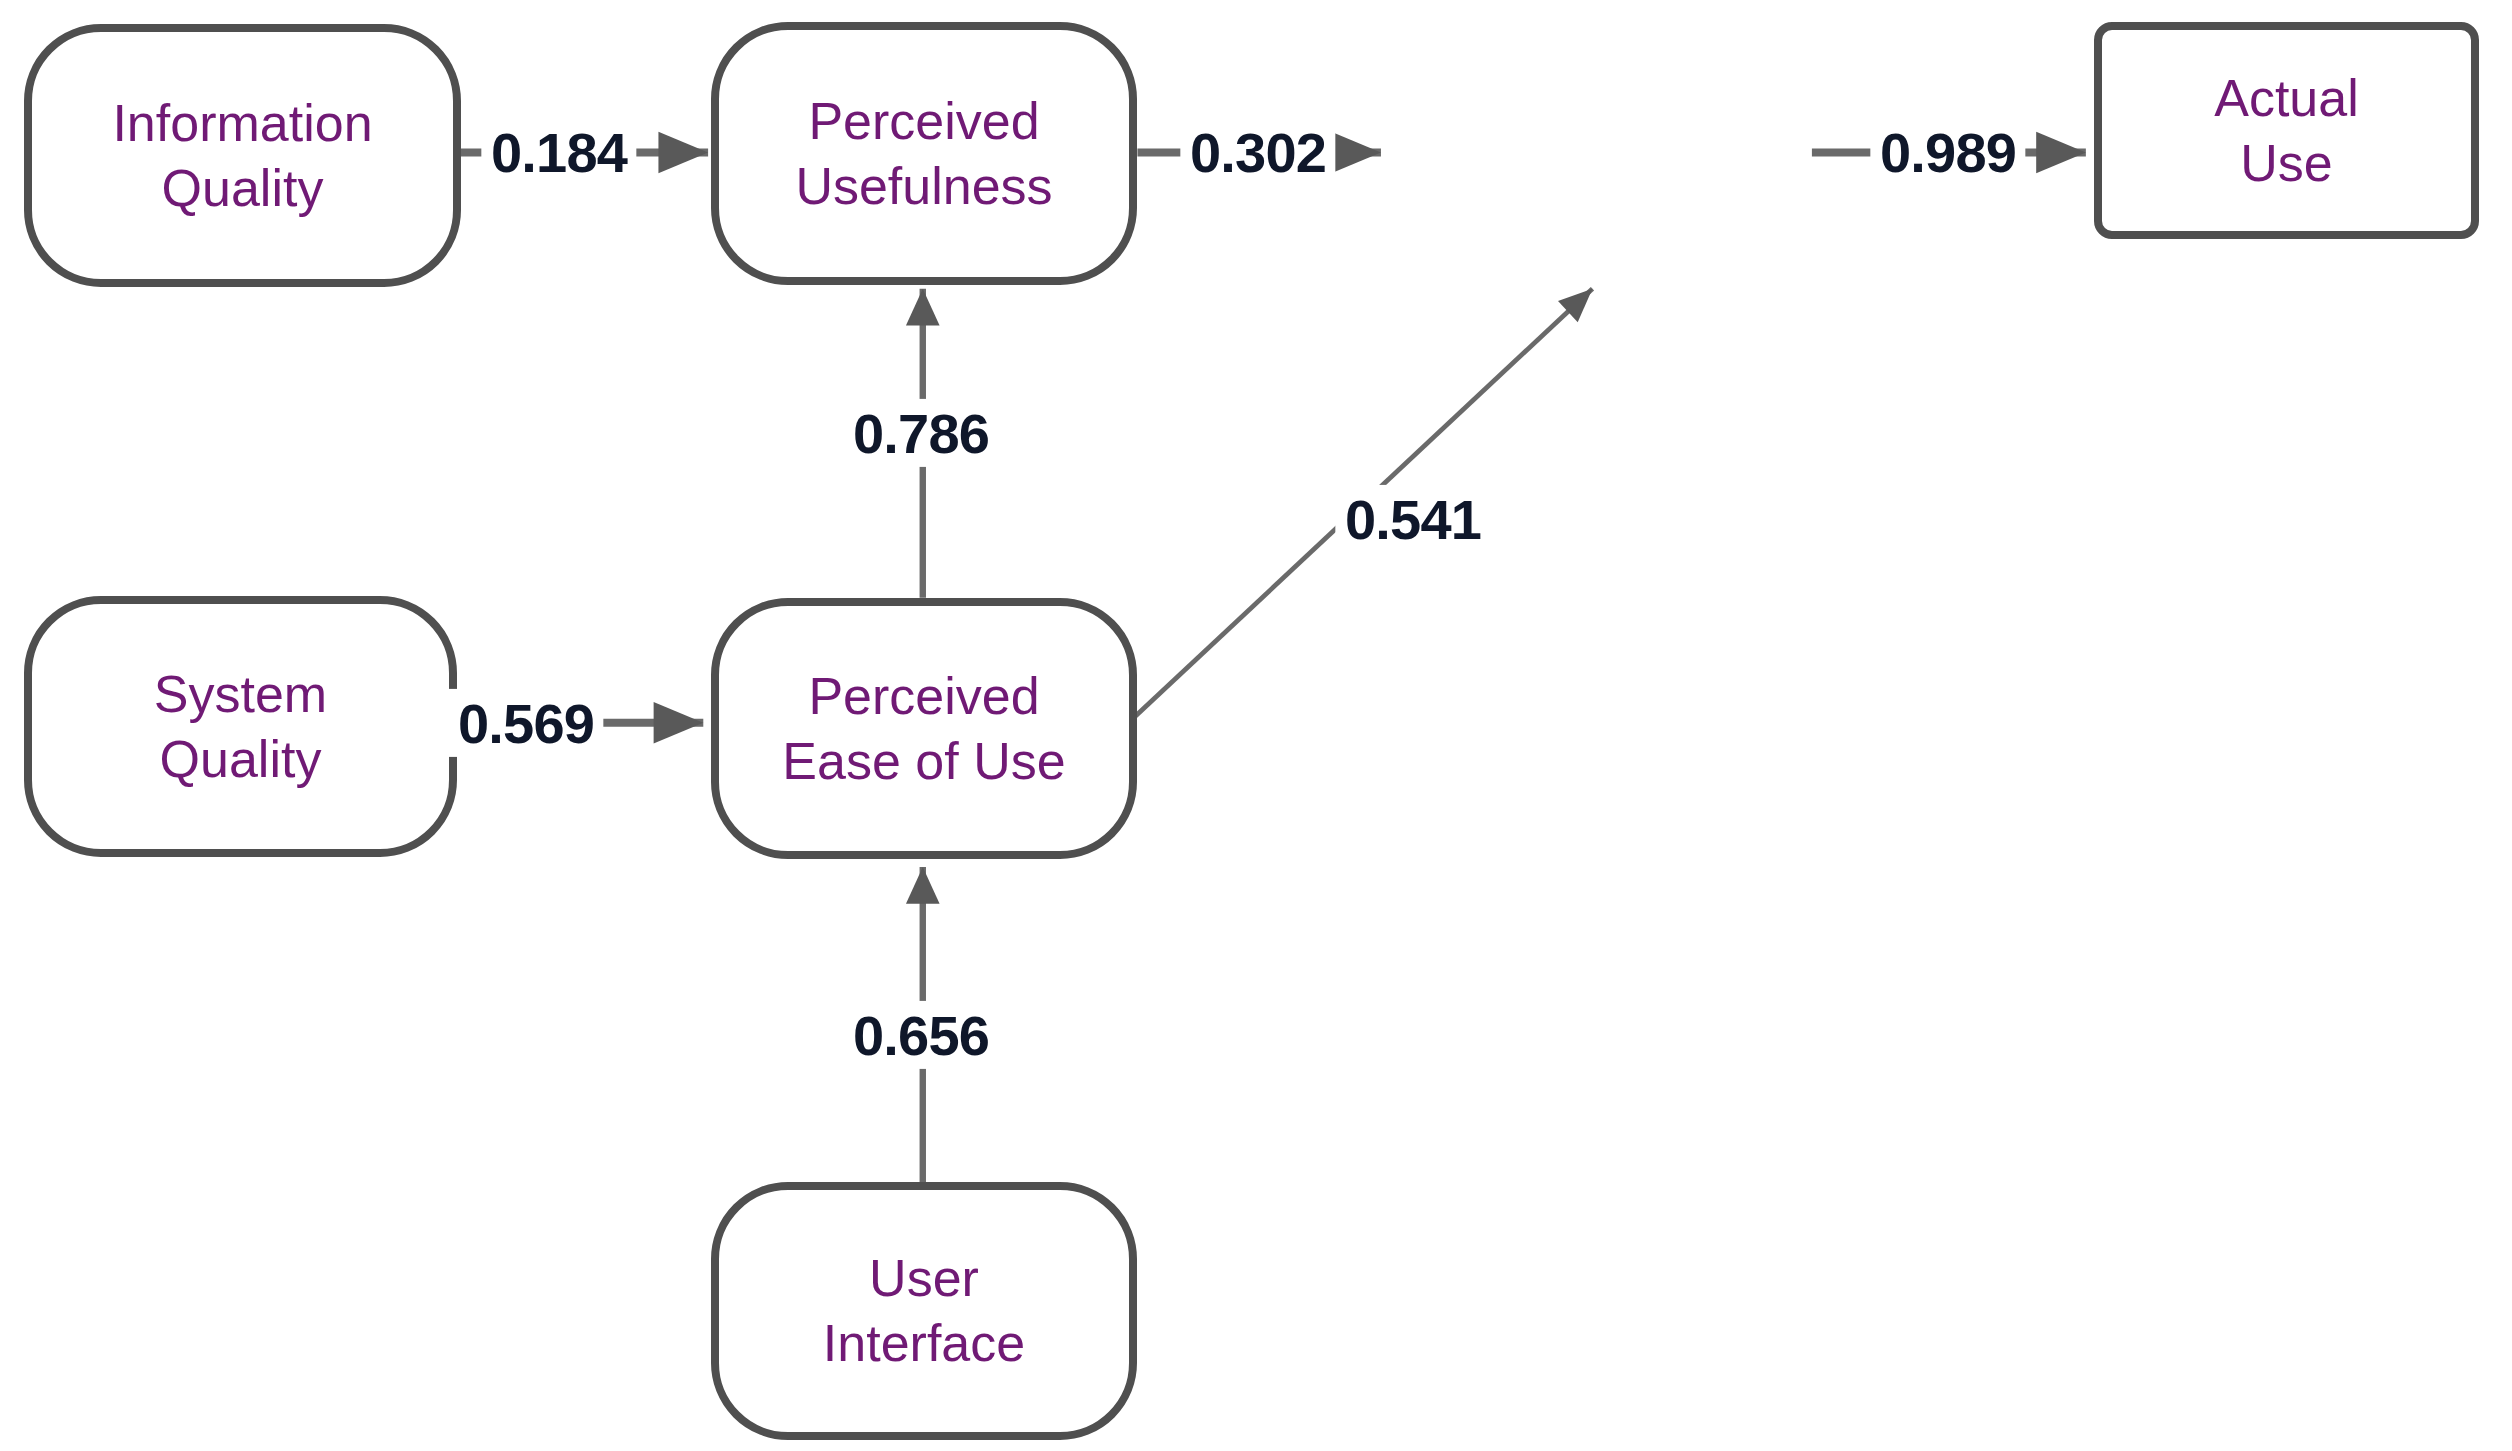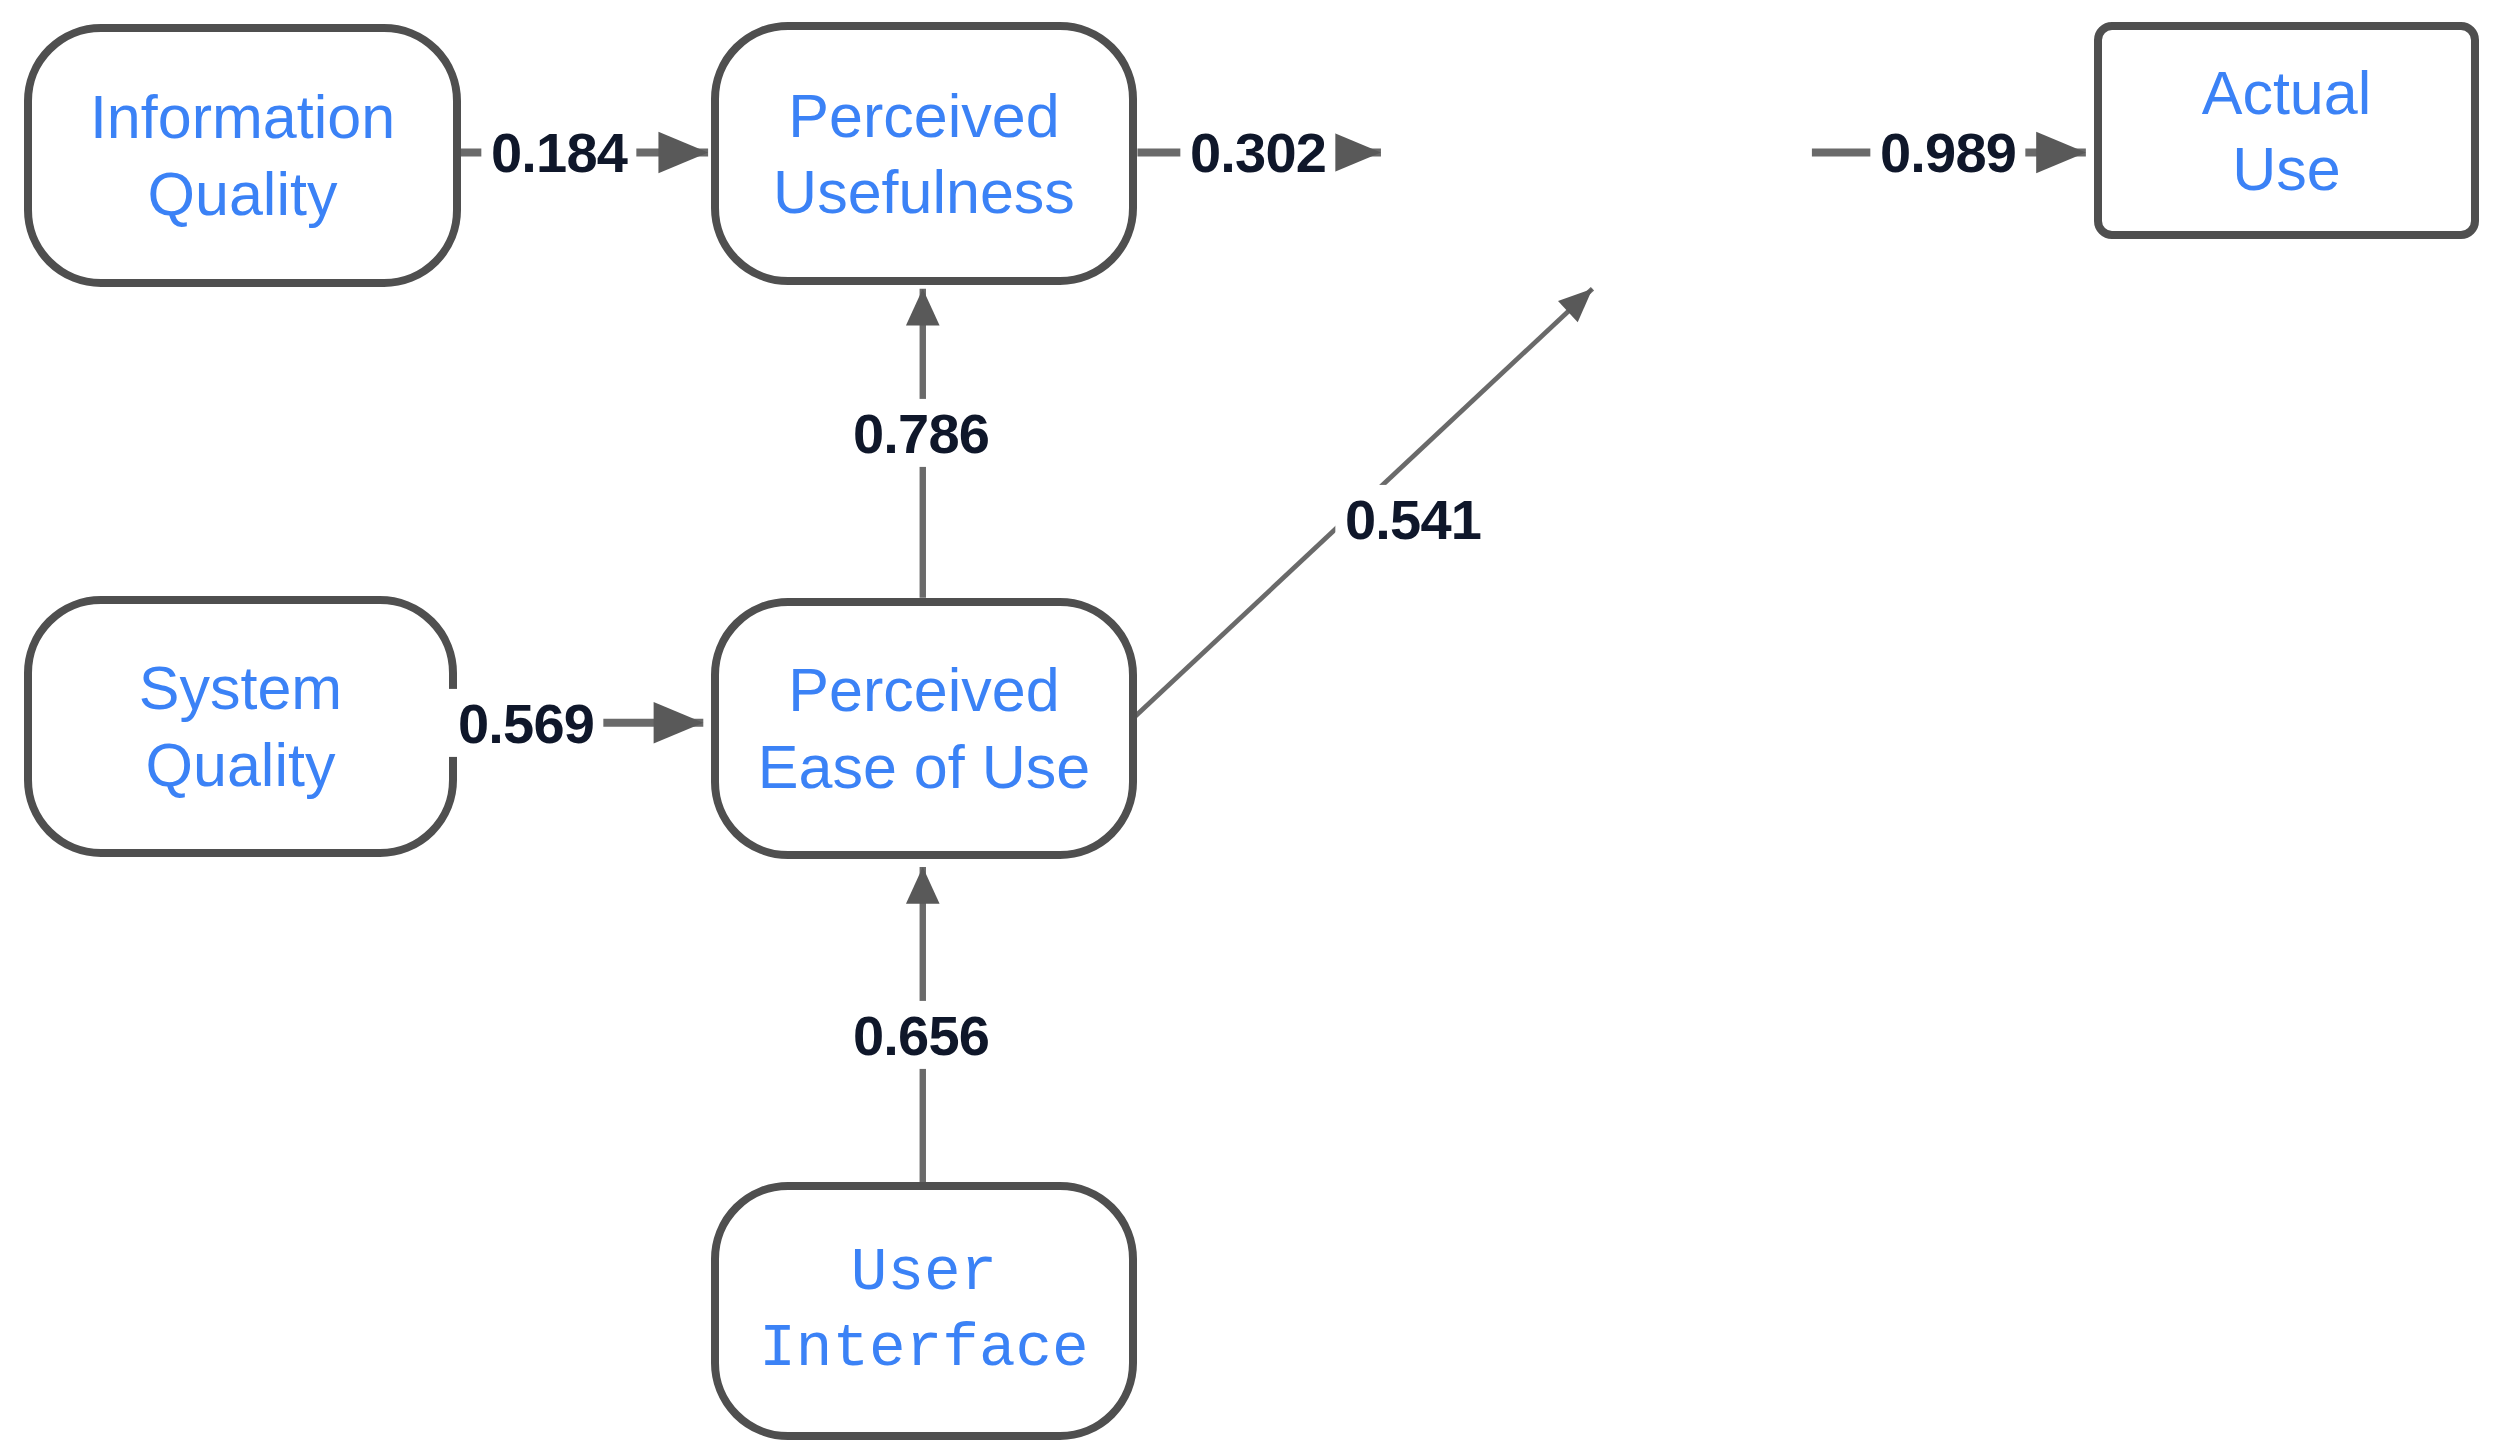--- a/index.html
+++ b/index.html
@@ -26,23 +26,23 @@
     box-sizing: border-box;
     background: #ffffff;
     border: 8px solid #4f4f4f;
     border-radius: 77px;
     display: flex;
     align-items: center;
     justify-content: center;
     text-align: center;
   }
   .node-label {
-    font-size: 61px;
+    font-size: 52px;
     line-height: 1.25;
-    color: #3b82f6;
+    color: #701a75;
     white-space: pre-line;
     letter-spacing: 0px;
   }
   .edge-label {
     position: absolute;
     transform: translate(-50%, -50%);
     font-size: 56px;
     font-weight: bold;
     color: #0f172a;
     background: #ffffff;
@@ -97,21 +97,21 @@
   <div class="node" style="left:24px; top:596px; width:433px; height:261px;">
     <span class="node-label">System
 Quality</span>
   </div>
 
   <div class="node" style="left:711px; top:598px; width:426px; height:261px;">
     <span class="node-label">Perceived
 Ease of Use</span>
   </div>
 
-  <div class="node" style="left:711px; top:1182px; width:426px; height:258px;font-family:Liberation Mono, monospace;">
+  <div class="node" style="left:711px; top:1182px; width:426px; height:258px;">
     <span class="node-label">User
 Interface</span>
   </div>
 
   <div class="edge-label" style="left:559px; top:152px;">0.184</div>
 
   <div class="edge-label" style="left:1258px; top:152px;">0.302</div>
 
   <div class="edge-label" style="left:1948px; top:152px;">0.989</div>
 

